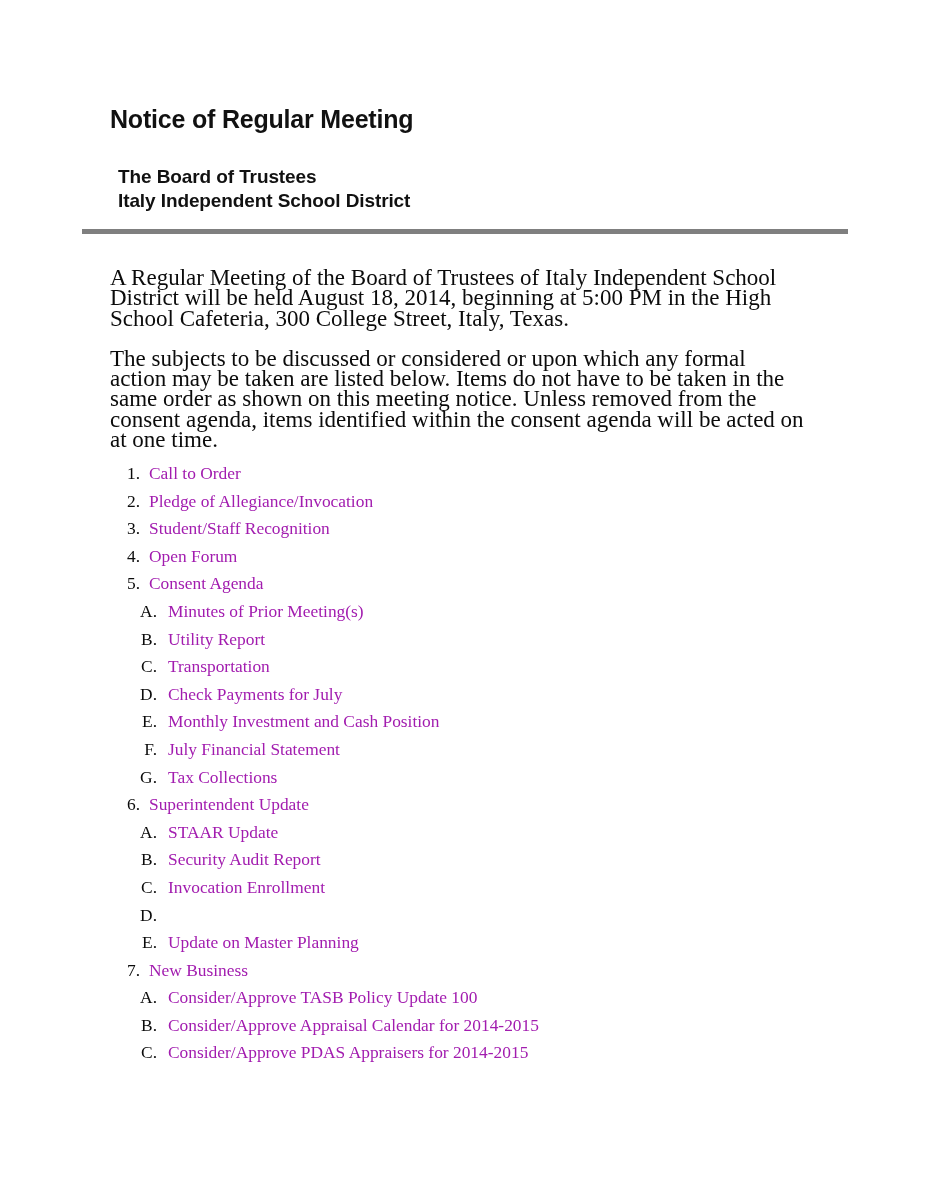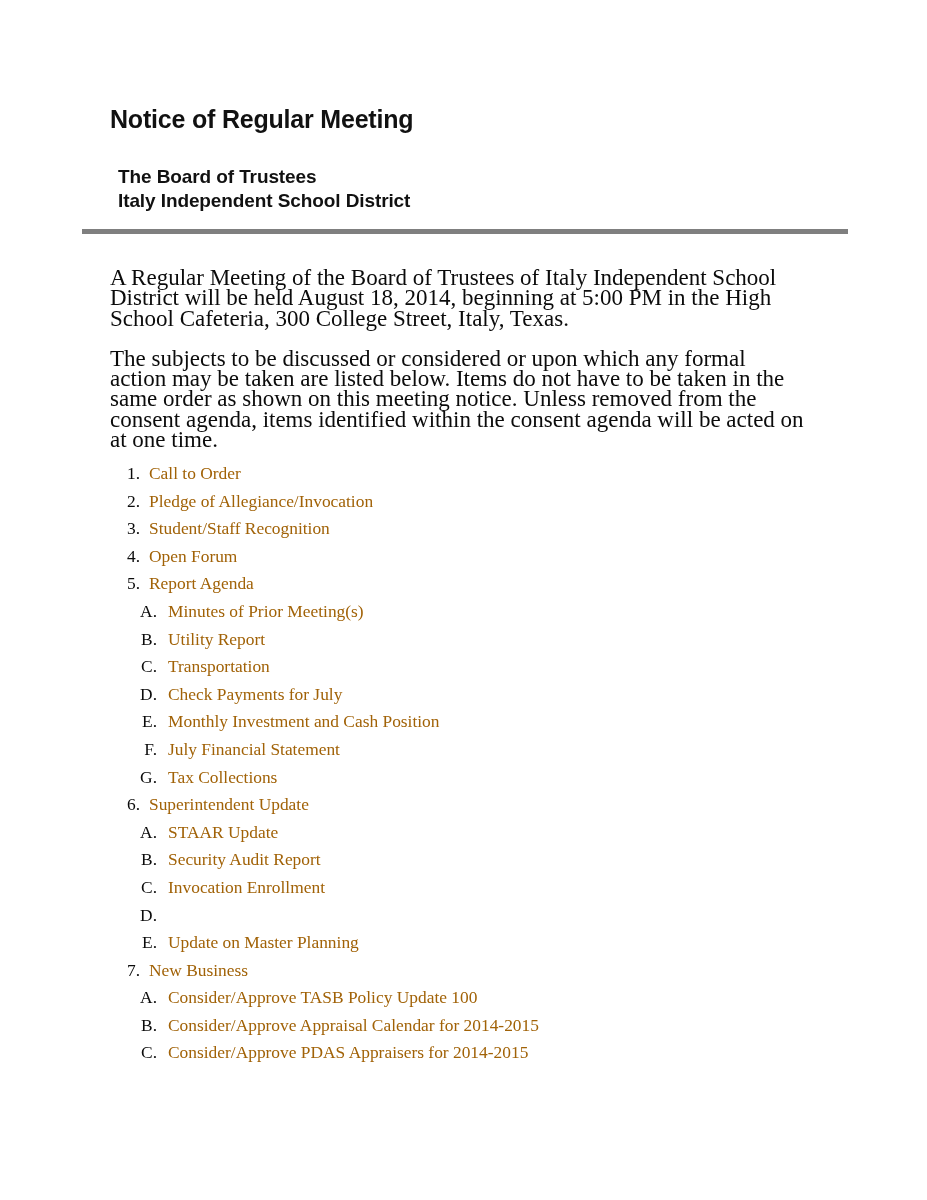--- a/index.html
+++ b/index.html
@@ -96,21 +96,21 @@
   }
   .agenda-row .marker {
     position: absolute;
     top: 0;
     text-align: right;
     color: #0b0b0b;
   }
   .agenda-row .label {
     position: absolute;
     top: 0;
-    color: #a16207;
+    color: #a21caf;
   }
   
   .agenda-row.lvl1 .marker { left: 12px; width: 18px; }
   .agenda-row.lvl1 .label  { left: 39px; }
   
   .agenda-row.lvl2 .marker { left: 28px; width: 19px; }
   .agenda-row.lvl2 .label  { left: 58px; }
 </style>
 </head>
 <body>
@@ -144,21 +144,21 @@
       <div class="agenda-row lvl1">
         <span class="marker">3.</span>
         <span class="label">Student/Staff Recognition</span>
       </div>
       <div class="agenda-row lvl1">
         <span class="marker">4.</span>
         <span class="label">Open Forum</span>
       </div>
       <div class="agenda-row lvl1">
         <span class="marker">5.</span>
-        <span class="label">Report Agenda</span>
+        <span class="label">Consent Agenda</span>
       </div>
       <div class="agenda-row lvl2">
         <span class="marker">A.</span>
         <span class="label">Minutes of Prior Meeting(s)</span>
       </div>
       <div class="agenda-row lvl2">
         <span class="marker">B.</span>
         <span class="label">Utility Report</span>
       </div>
       <div class="agenda-row lvl2">

